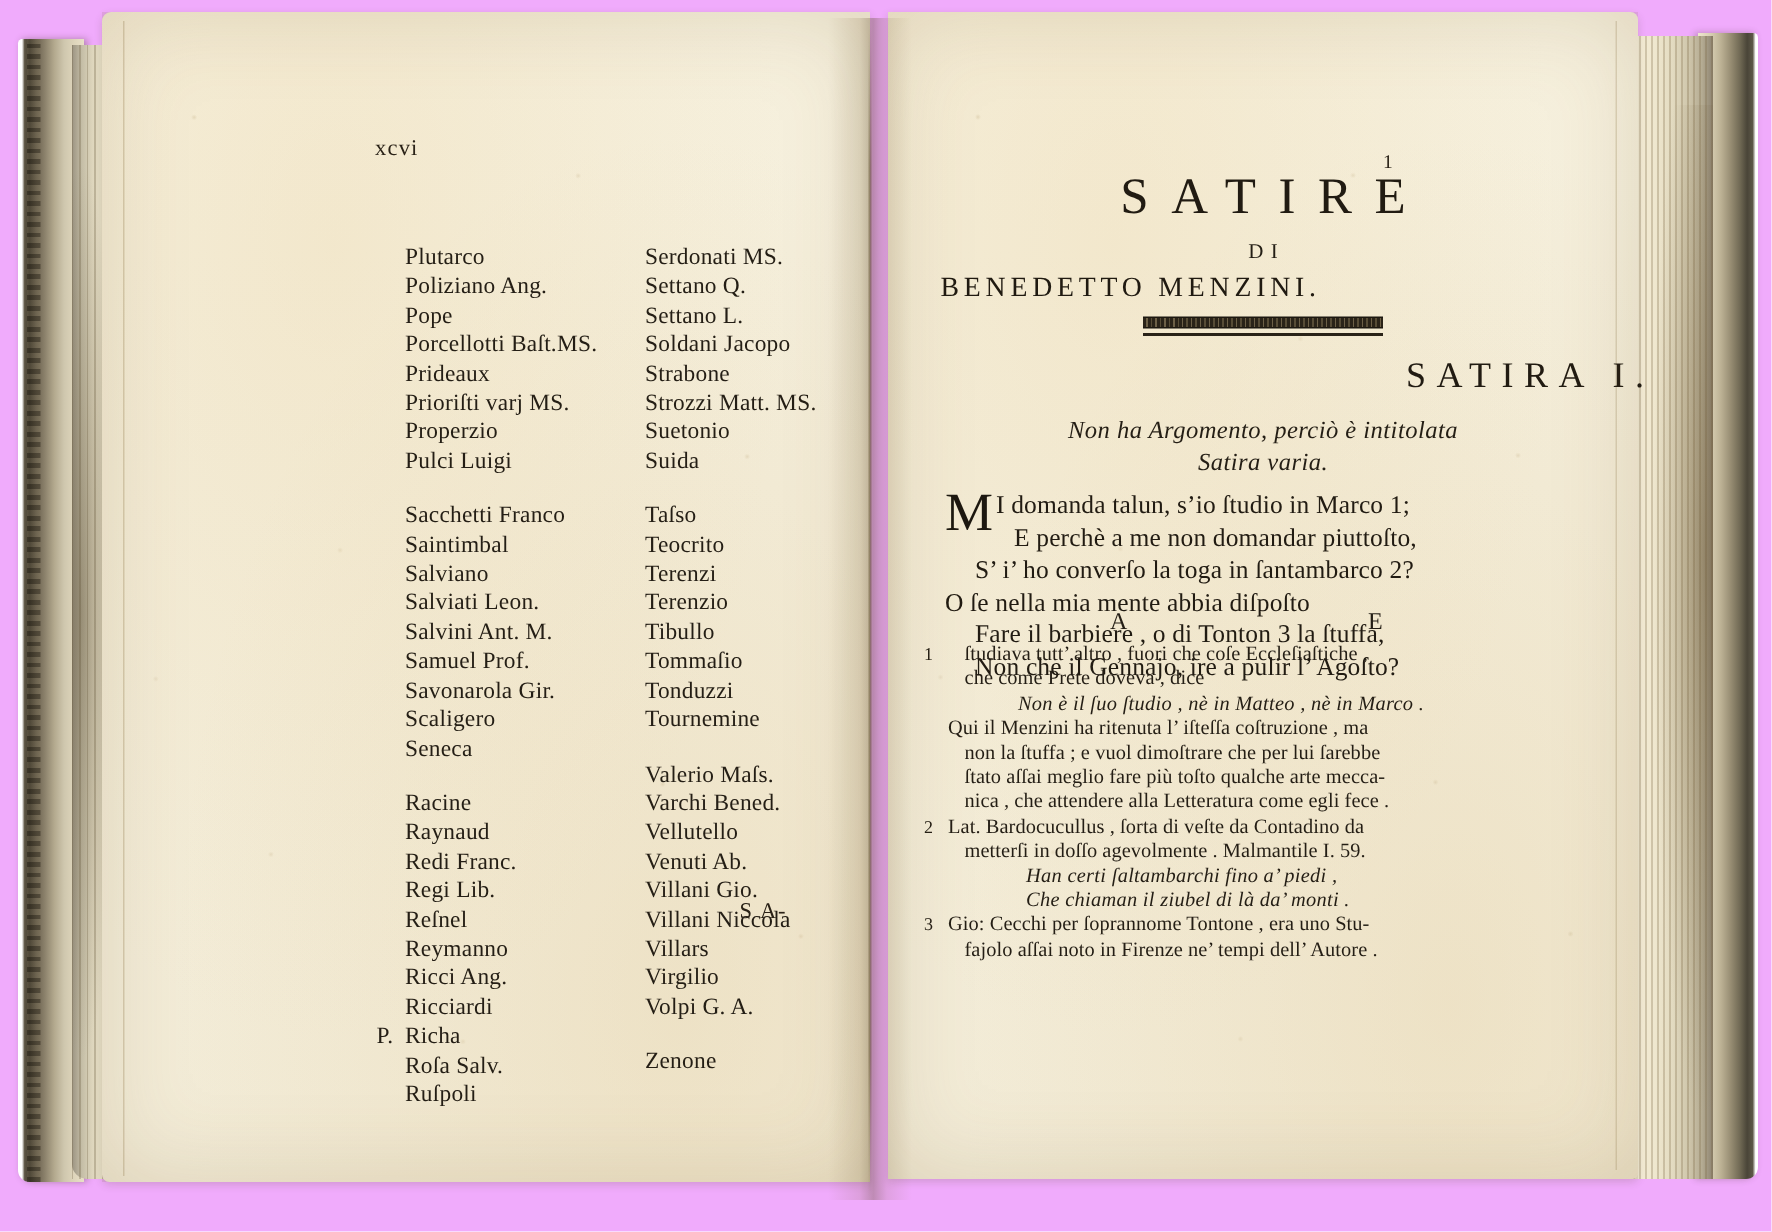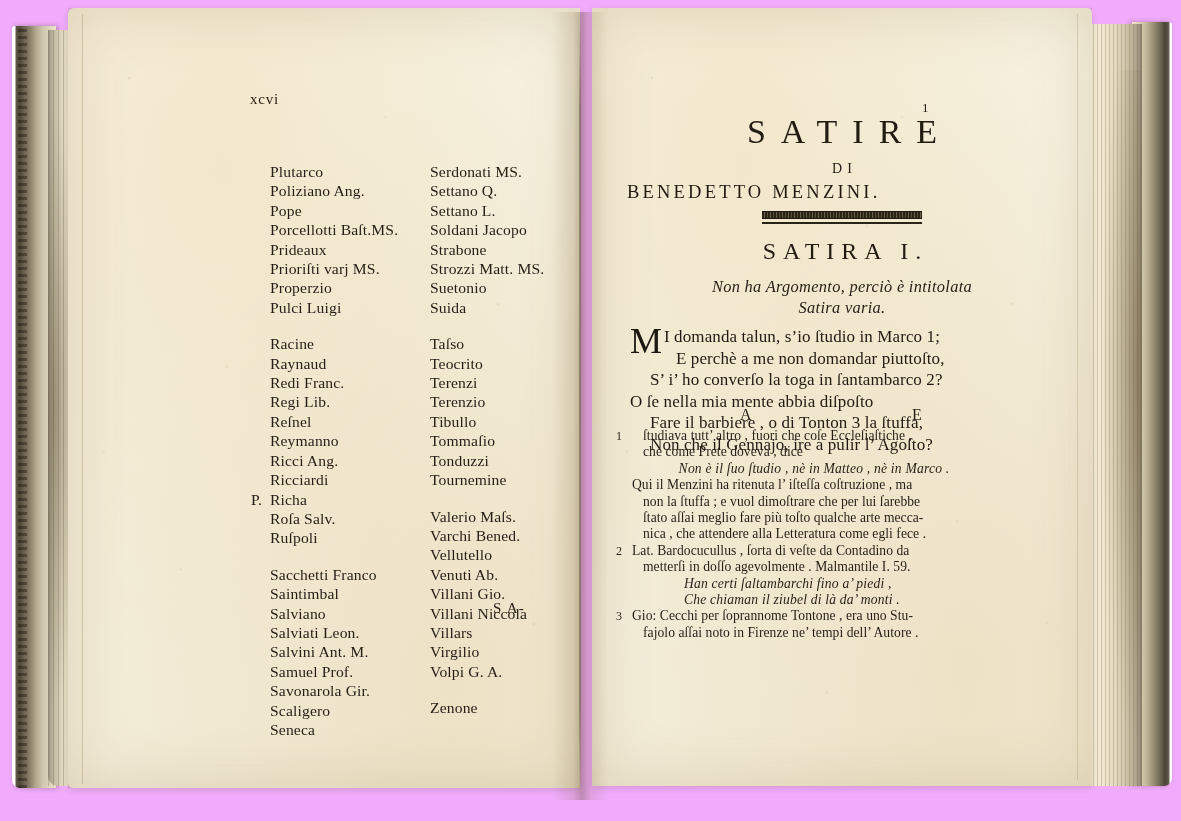--- a/index.html
+++ b/index.html
@@ -121,22 +121,22 @@
     font-size:18.5px;letter-spacing:3.2px;color:#201a11;text-indent:3px;margin-left:32px;}
 
   .rule{position:absolute;left:50%;transform:translateX(-50%);}
   .rule .bar{height:6px;width:160px;
     background:repeating-linear-gradient(90deg,
       #2a2318 0px,#2a2318 2px,#6d6047 2px,#6d6047 3px,
       #2a2318 3px,#2a2318 5px,#574c36 5px,#574c36 6px);
     border-top:1px solid #1d1810;border-bottom:1px solid #1d1810;}
   .rule .thin{height:2px;width:160px;background:#2a2318;margin-top:3px;}
 
-  .hd-satira1{position:absolute;left:0;width:100%;text-align:center;
-    font-size:24px;letter-spacing:7px;color:#211b12;text-indent:7px;}
+  .hd-satira1{position:absolute;left:0;width:100%;text-align:right;
+    font-size:24px;letter-spacing:7px;color:#211b12;text-indent:7px;padding-left:11px;}
 
   .argomento{position:absolute;left:0;width:100%;text-align:center;
     font-style:italic;font-size:16.4px;line-height:21px;color:#241e15;
     letter-spacing:.3px;}
 
   
   .verse{position:absolute;font-size:17px;line-height:21.5px;color:#211b12;
     letter-spacing:.1px;white-space:nowrap;}
   .verse .ln{display:block;}
   .verse .in1{padding-left:20px;}
@@ -179,45 +179,45 @@
       <div class="namecol" id="lp-col1" style="left:202px;top:106px;">
           <div class="grp">
             <div class="nm"><span>Plutarco</span></div>
             <div class="nm"><span>Poliziano Ang.</span></div>
             <div class="nm"><span>Pope</span></div>
             <div class="nm"><span>Porcellotti Baſt.MS.</span></div>
             <div class="nm"><span>Prideaux</span></div>
             <div class="nm"><span>Prioriſti varj MS.</span></div>
             <div class="nm"><span>Properzio</span></div>
             <div class="nm"><span>Pulci Luigi</span></div>
+          </div>
+          <div class="grp">
+            <div class="nm"><span>Sacchetti Franco</span></div>
+            <div class="nm"><span>Saintimbal</span></div>
+            <div class="nm"><span>Salviano</span></div>
+            <div class="nm"><span>Salviati Leon.</span></div>
+            <div class="nm"><span>Salvini Ant. M.</span></div>
+            <div class="nm"><span>Samuel Prof.</span></div>
+            <div class="nm"><span>Savonarola Gir.</span></div>
+            <div class="nm"><span>Scaligero</span></div>
+            <div class="nm"><span>Seneca</span></div>
           </div>
           <div class="grp">
             <div class="nm"><span>Racine</span></div>
             <div class="nm"><span>Raynaud</span></div>
             <div class="nm"><span>Redi Franc.</span></div>
             <div class="nm"><span>Regi Lib.</span></div>
             <div class="nm"><span>Reſnel</span></div>
             <div class="nm"><span>Reymanno</span></div>
             <div class="nm"><span>Ricci Ang.</span></div>
             <div class="nm"><span>Ricciardi</span></div>
             <div class="nm"><span class="pfx">P.</span><span>Richa</span></div>
             <div class="nm"><span>Roſa Salv.</span></div>
             <div class="nm"><span>Ruſpoli</span></div>
           </div>
-          <div class="grp">
-            <div class="nm"><span>Sacchetti Franco</span></div>
-            <div class="nm"><span>Saintimbal</span></div>
-            <div class="nm"><span>Salviano</span></div>
-            <div class="nm"><span>Salviati Leon.</span></div>
-            <div class="nm"><span>Salvini Ant. M.</span></div>
-            <div class="nm"><span>Samuel Prof.</span></div>
-            <div class="nm"><span>Savonarola Gir.</span></div>
-            <div class="nm"><span>Scaligero</span></div>
-            <div class="nm"><span>Seneca</span></div>
-          </div>
         </div>
 
       <div class="namecol" id="lp-col2" style="left:362px;top:106px;">
           <div class="grp">
             <div class="nm"><span>Serdonati MS.</span></div>
             <div class="nm"><span>Settano Q.</span></div>
             <div class="nm"><span>Settano L.</span></div>
             <div class="nm"><span>Soldani Jacopo</span></div>
             <div class="nm"><span>Strabone</span></div>
             <div class="nm"><span>Strozzi Matt. MS.</span></div>

